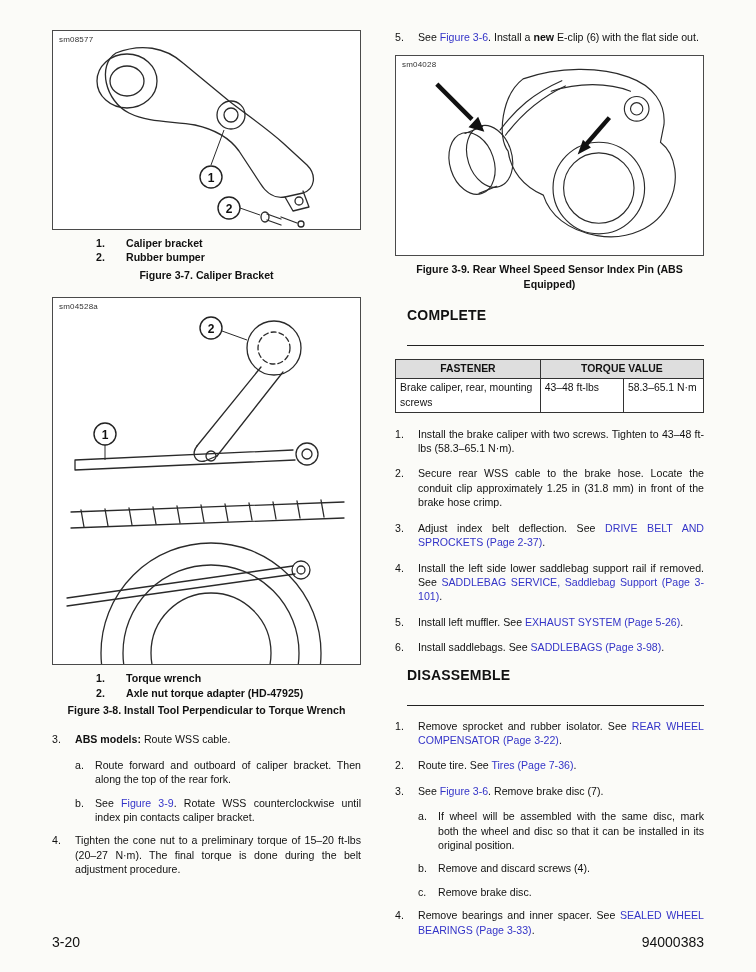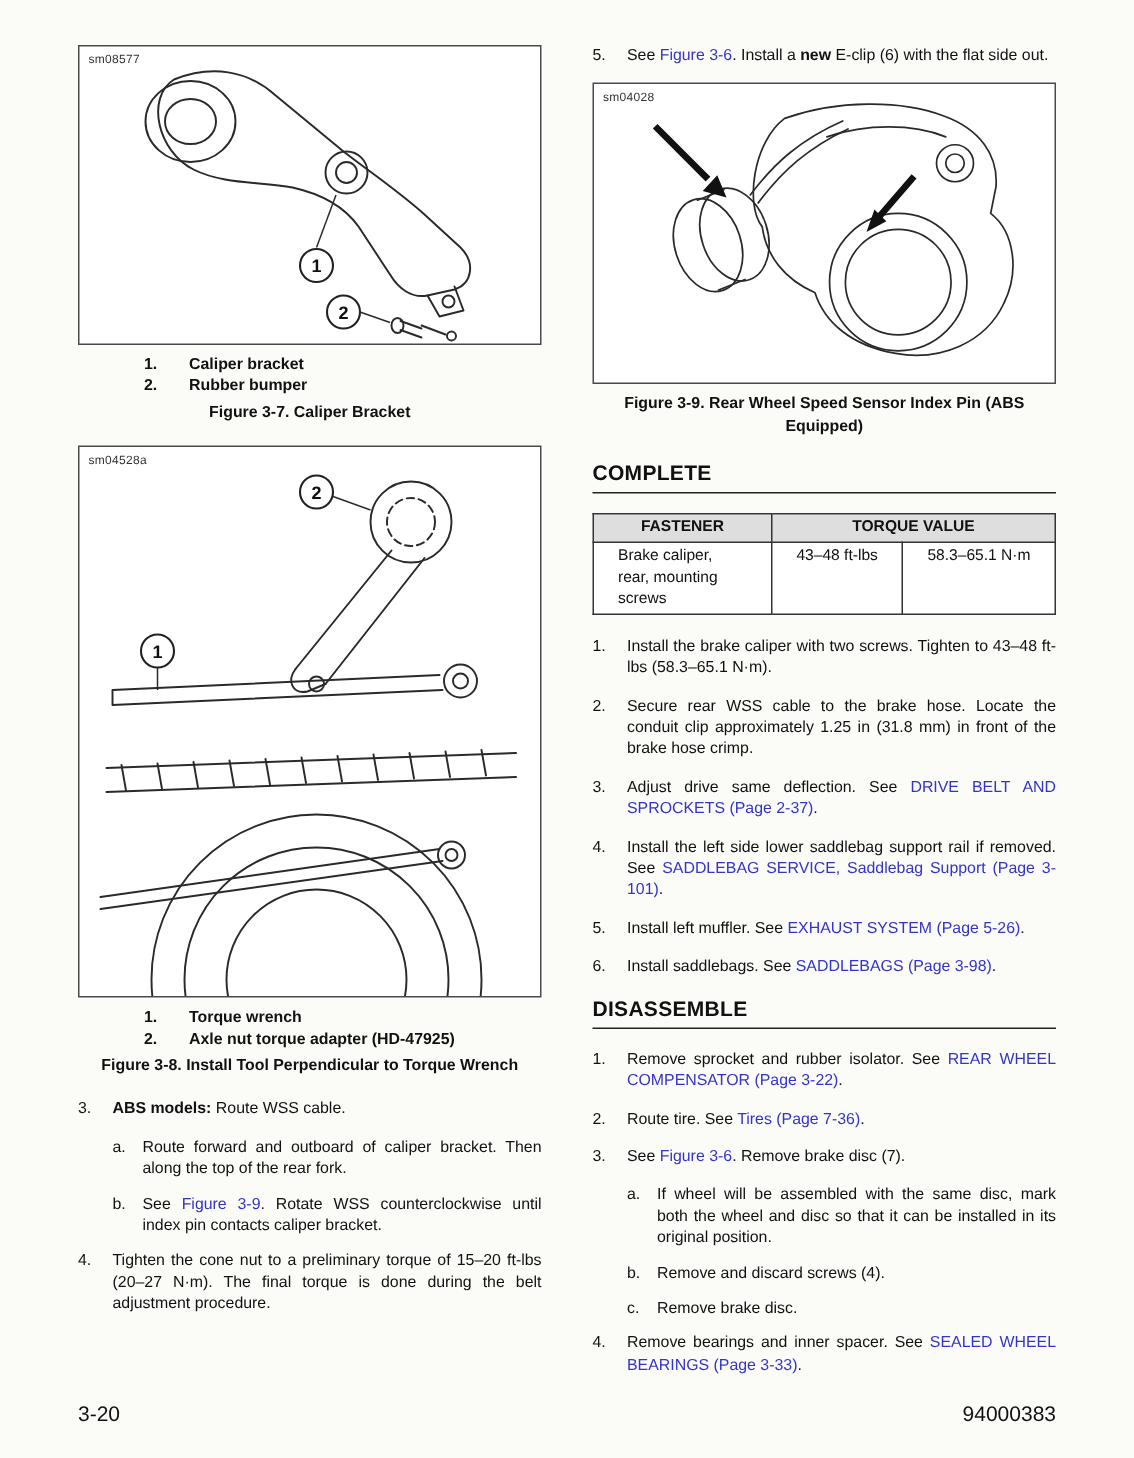--- a/index.html
+++ b/index.html
@@ -43,31 +43,31 @@
   .substep { display: flex; margin: 9px 0 9px 23px; }
   .substep .num { width: 13px; flex: none; }
   .substep .body { flex: 1; text-align: justify; padding-left: 7px; }
 
   .b { font-weight: bold; }
   .link { color: var(--link-color, #3434c8); cursor: pointer; }
 
   .section-heading {
     font-weight: bold; font-size: 14px; letter-spacing: 0.2px;
     border-bottom: 1.6px solid #222;
-    padding-bottom: 3px;
-    margin: 4px 0 13px 0;
+    padding-bottom: 20px;
+    margin: 4px 0 13px 12px;
   }
 
   table.torque {
     width: 100%; border-collapse: collapse;
     font-size: 10.4px; margin-bottom: 14px;
     background: #fff;
   }
   table.torque th, table.torque td {
-    border: 1px solid #333; padding: 2px 16px; vertical-align: top;
+    border: 1px solid #333; padding: 2px 4px; vertical-align: top;
   }
   table.torque th {
     background: #dedede; text-align: center; font-weight: bold;
   }
   td.c { text-align: left; white-space: nowrap; }
   .w-fastener { width: 47%; }
   .w-t1 { width: 27%; }
   .w-t2 { width: 26%; }
 
   .footer {
@@ -248,21 +248,21 @@
       <div class="step">
         <span class="num">1.</span>
         <span class="body"><span>Install the brake caliper with two screws. Tighten to 43–48 ft-lbs (58.3–65.1 N·m).</span></span>
       </div>
       <div class="step">
         <span class="num">2.</span>
         <span class="body"><span>Secure rear WSS cable to the brake hose. Locate the conduit clip approximately 1.25 in (31.8 mm) in front of the brake hose crimp.</span></span>
       </div>
       <div class="step">
         <span class="num">3.</span>
-        <span class="body"><span>Adjust drive same deflection. See </span><span class="link">DRIVE BELT AND SPROCKETS (Page 2-37)</span><span>.</span></span>
+        <span class="body"><span>Adjust index belt deflection. See </span><span class="link">DRIVE BELT AND SPROCKETS (Page 2-37)</span><span>.</span></span>
       </div>
       <div class="step">
         <span class="num">4.</span>
         <span class="body"><span>Install the left side lower saddlebag support rail if removed. See </span><span class="link">SADDLEBAG SERVICE, Saddlebag Support (Page 3-101)</span><span>.</span></span>
       </div>
       <div class="step">
         <span class="num">5.</span>
         <span class="body"><span>Install left muffler. See </span><span class="link">EXHAUST SYSTEM (Page 5-26)</span><span>.</span></span>
       </div>
       <div class="step">

